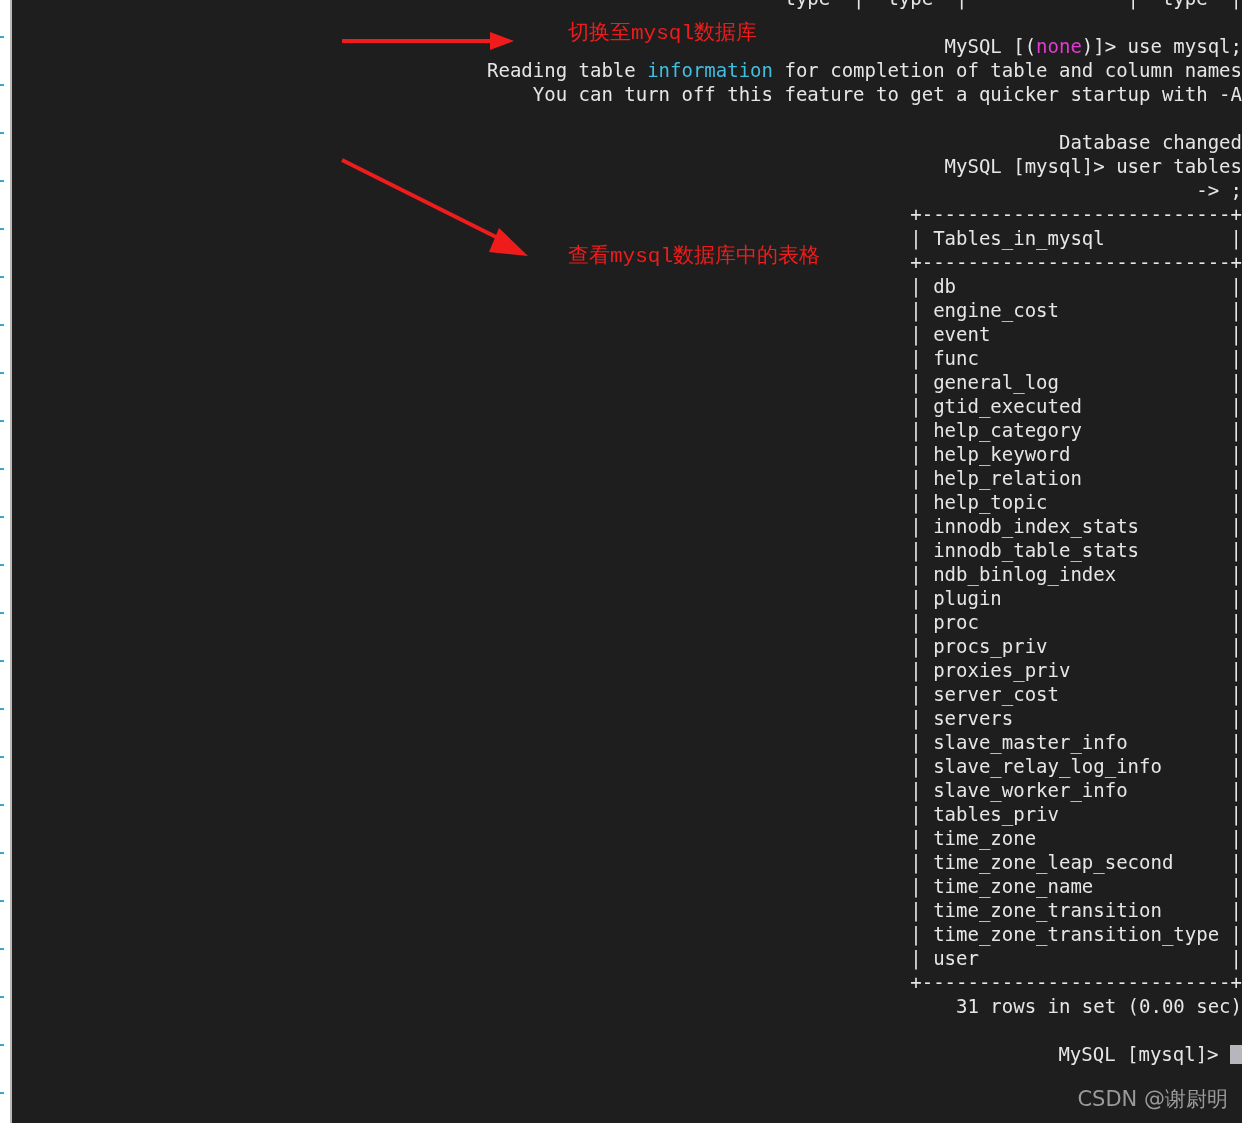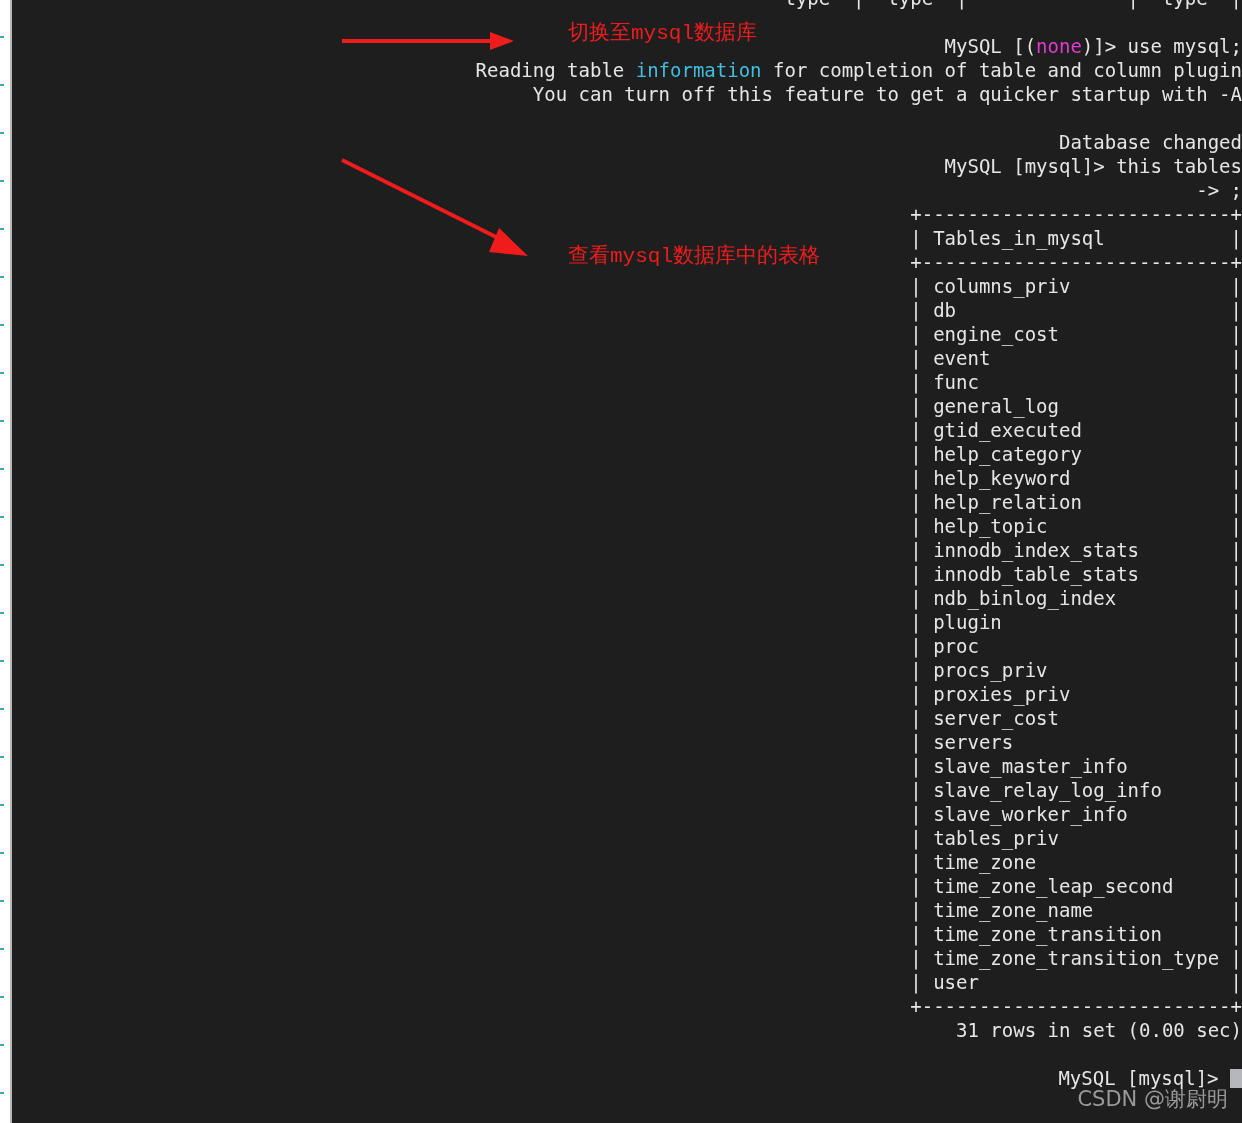--- a/index.html
+++ b/index.html
@@ -142,38 +142,37 @@
   <div id="gutter-rule"></div>
 
   <div id="terminal">
     <div id="term-inner">
 
       <div class="line">  type  |  type  |              |  type  |</div>
       <div class="line blank"> </div>
 
       <div class="line"><span>MySQL [(</span><span class="c-magenta">none</span><span>)]&gt; </span><span>use mysql;</span></div>
 
-      <div class="line"><span>Reading table </span><span class="c-cyan">information</span><span> for completion of table and column plugin</span></div>
+      <div class="line"><span>Reading table </span><span class="c-cyan">information</span><span> for completion of table and column names</span></div>
 
       <div class="line">You can turn off this feature to get a quicker startup with -A</div>
 
       <div class="line blank"> </div>
 
       <div class="line">Database changed</div>
 
-      <div class="line"><span>MySQL [mysql]&gt; </span><span>this tables</span></div>
+      <div class="line"><span>MySQL [mysql]&gt; </span><span>user tables</span></div>
 
       <div class="line">    -&gt; ;</div>
 
       <div class="line">+---------------------------+</div>
       <div class="line">| Tables_in_mysql           |</div>
       <div class="line">+---------------------------+</div>
 
       <div id="table-rows">
-          <div class="line">| columns_priv              |</div>
           <div class="line">| db                        |</div>
           <div class="line">| engine_cost               |</div>
           <div class="line">| event                     |</div>
           <div class="line">| func                      |</div>
           <div class="line">| general_log               |</div>
           <div class="line">| gtid_executed             |</div>
           <div class="line">| help_category             |</div>
           <div class="line">| help_keyword              |</div>
           <div class="line">| help_relation             |</div>
           <div class="line">| help_topic                |</div>

